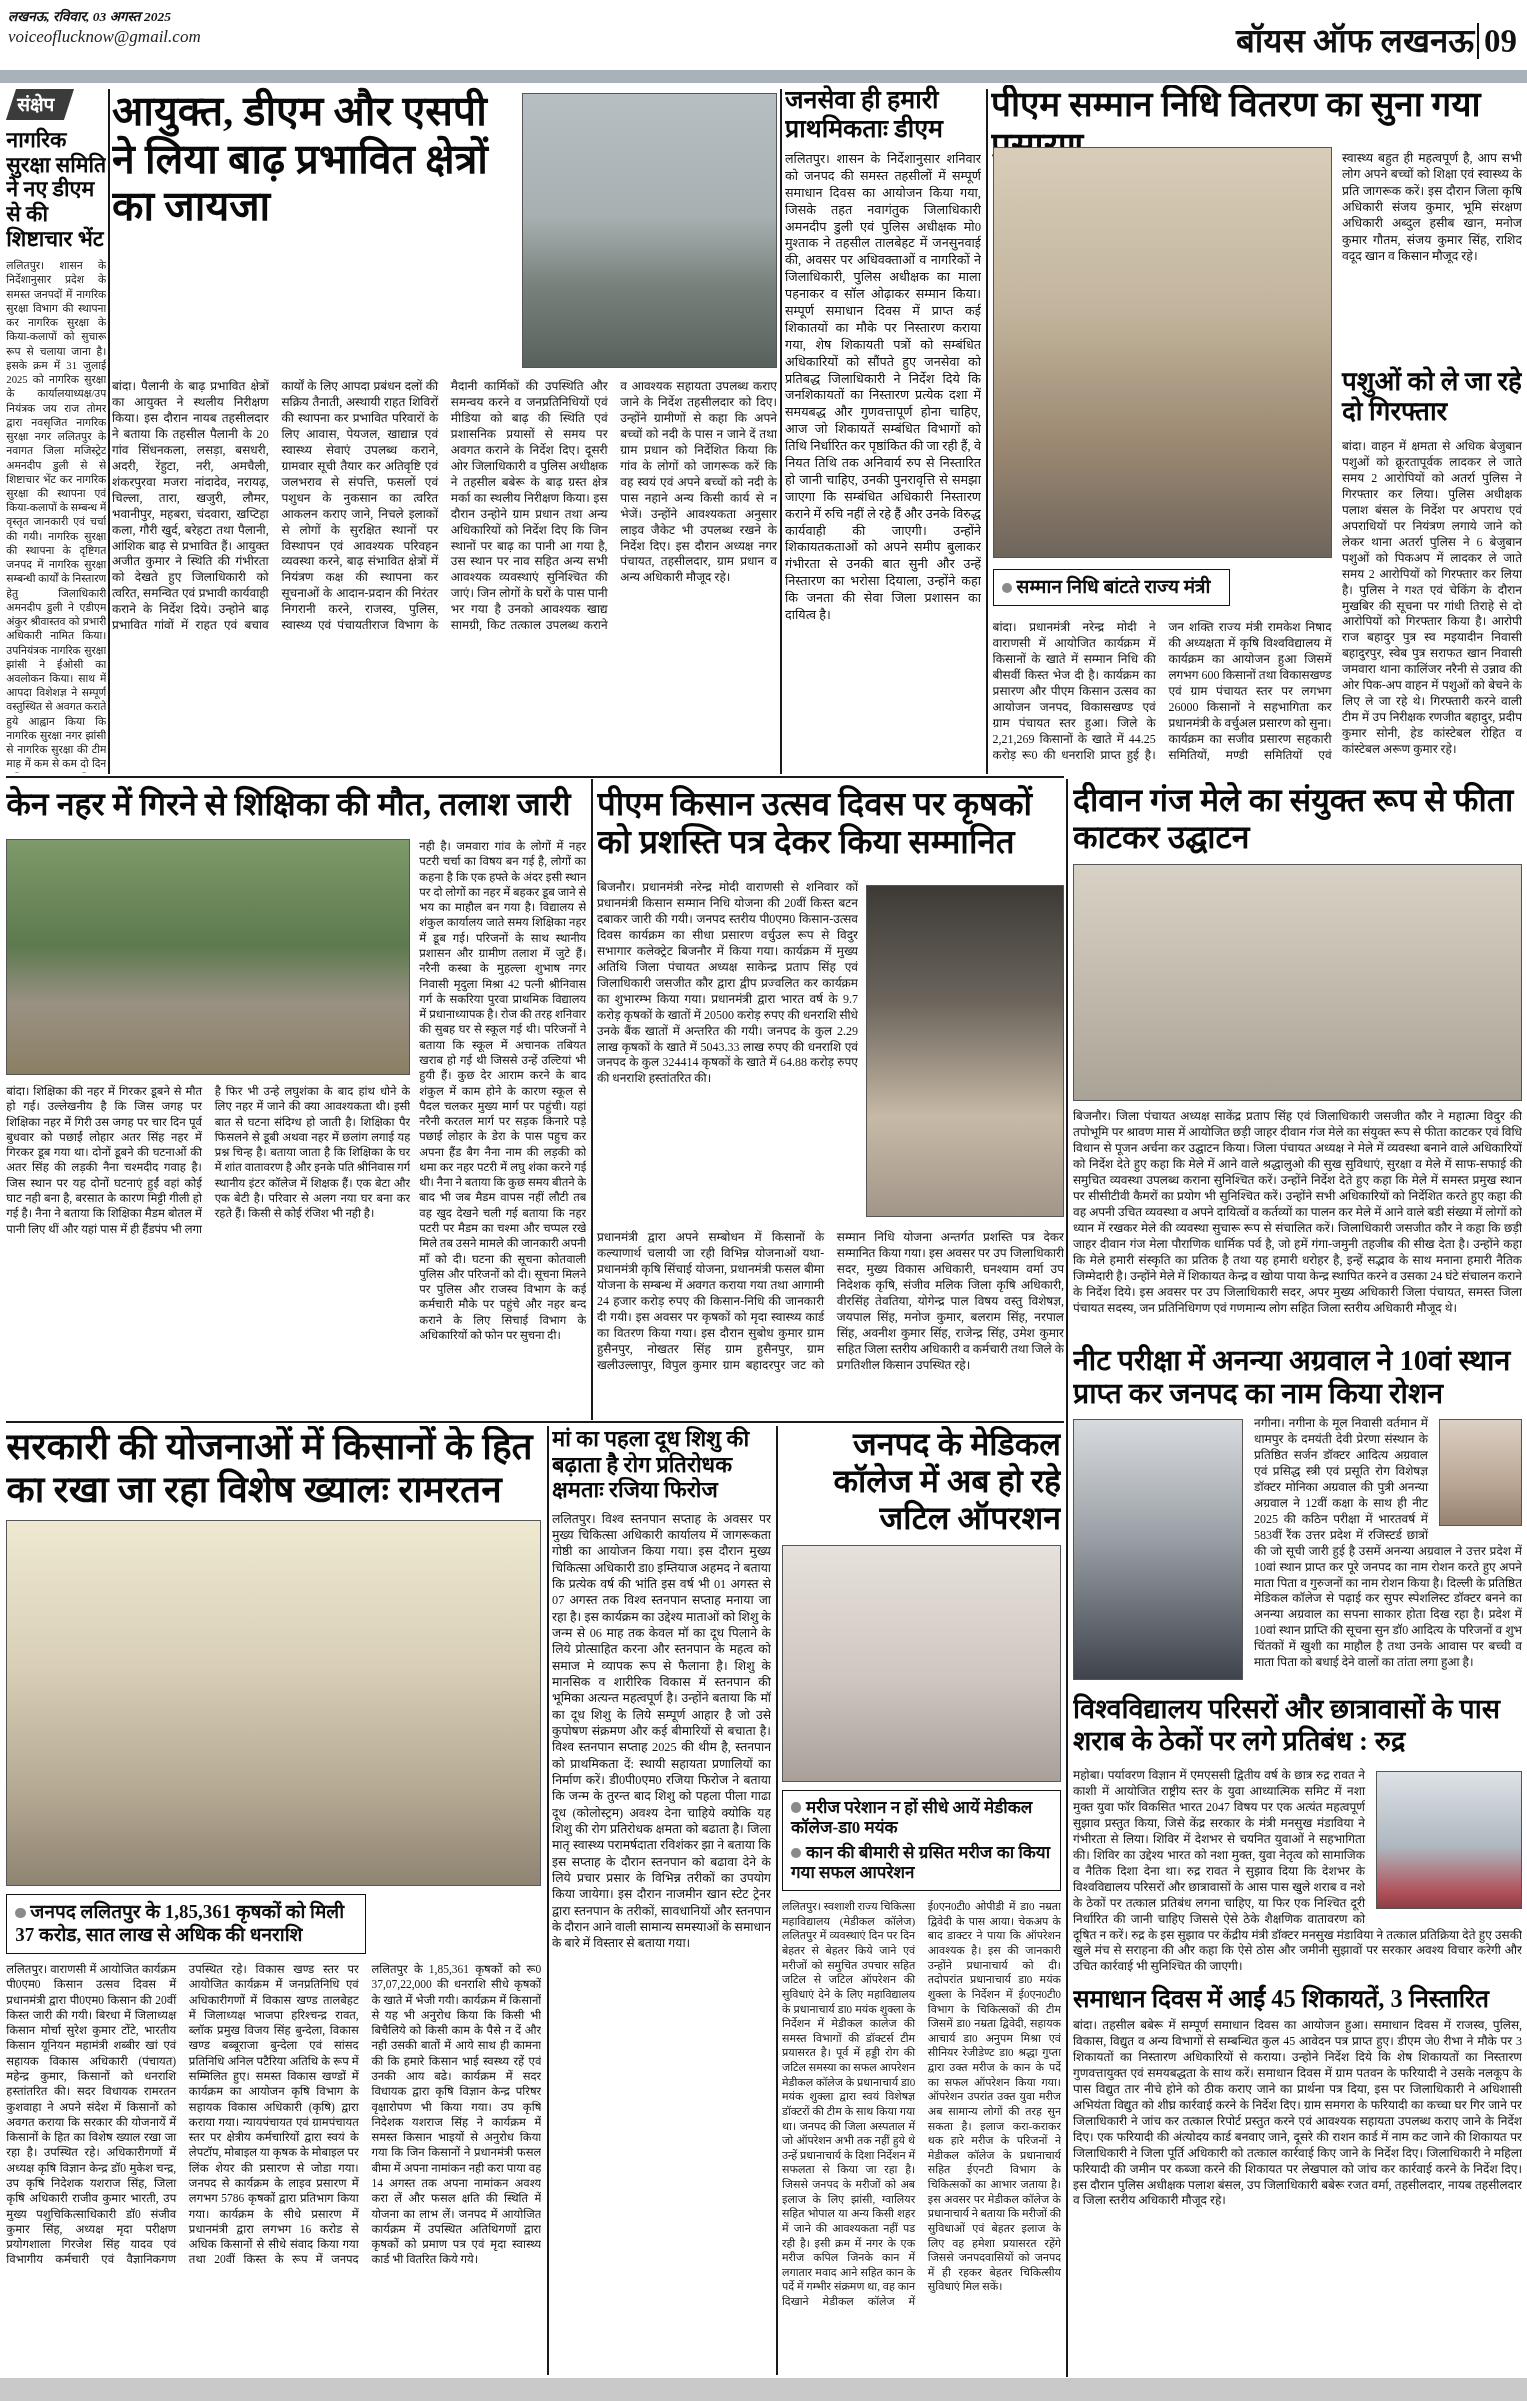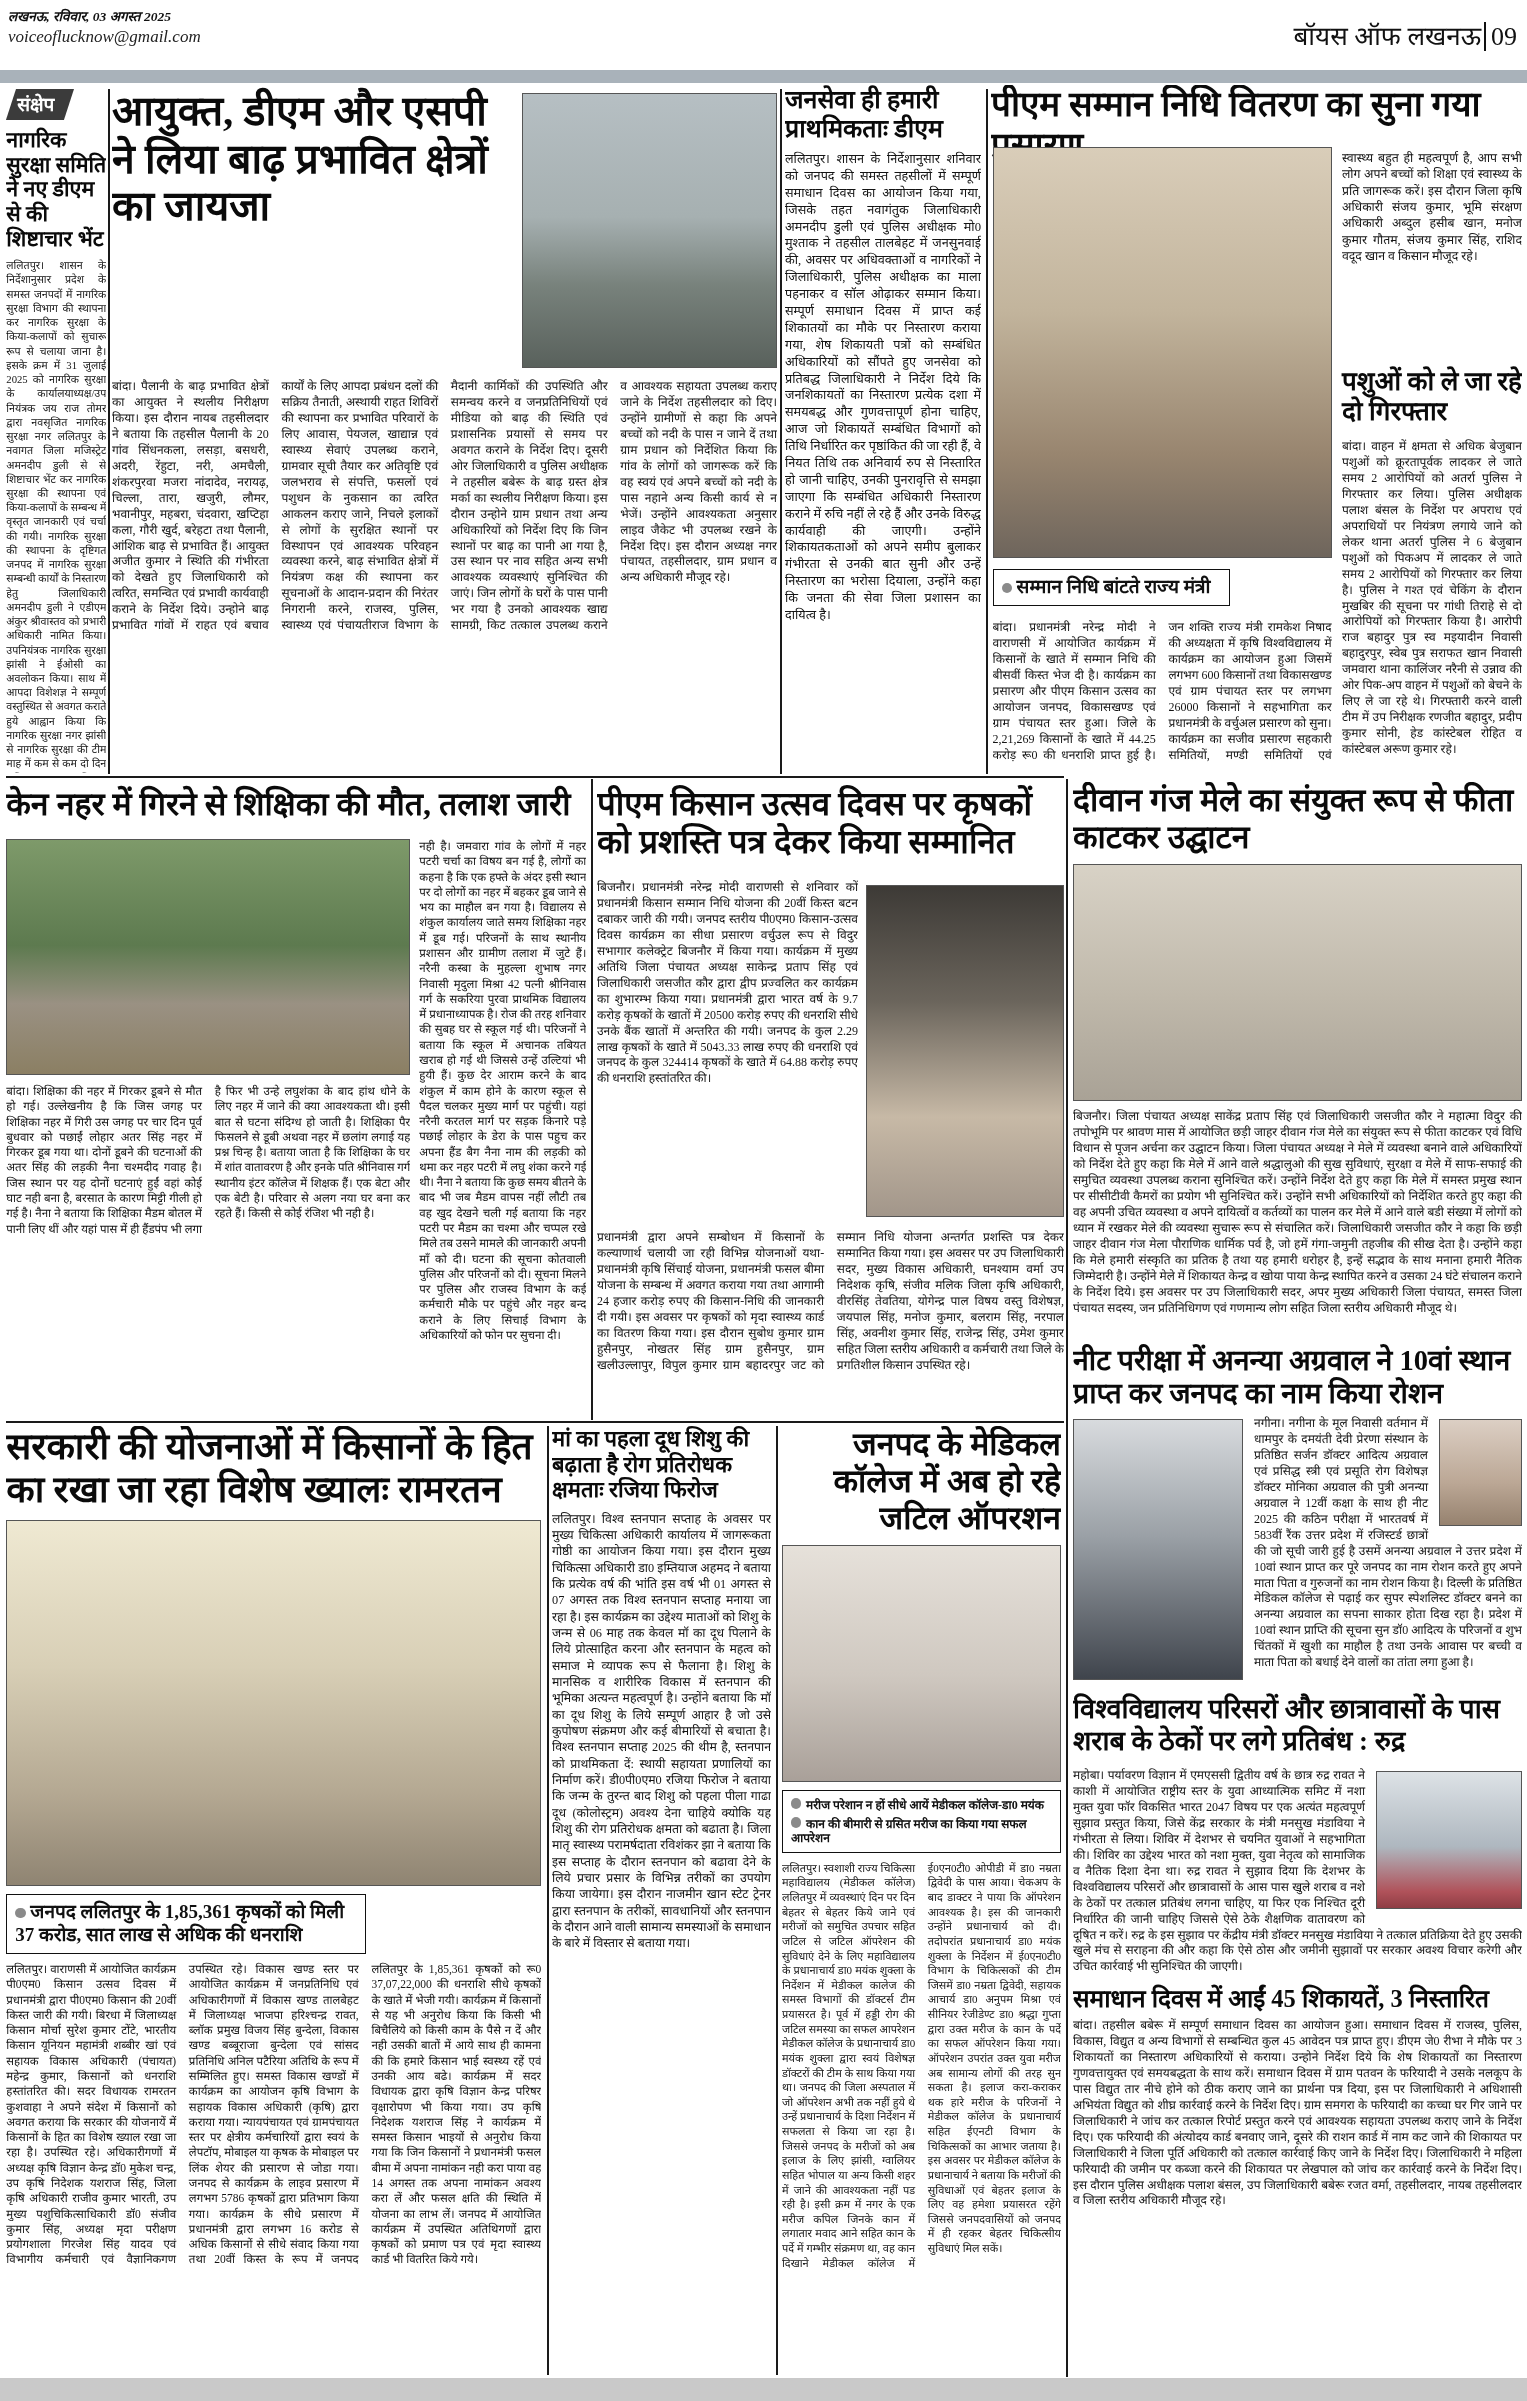--- a/index.html
+++ b/index.html
@@ -3,21 +3,21 @@
 <meta charset="utf-8">
 <style>
   html,body{margin:0;padding:0;background:#e8e8e8;}
   .page{position:relative;width:1528px;height:2401px;background:#ffffff;overflow:hidden;
         font-family:"Liberation Serif","DejaVu Sans",serif;color:#111;}
   .abs{position:absolute;}
   
   .mast-date{font-size:13.5px;font-weight:bold;line-height:1.4;}
   .mast-mail{font-size:17px;color:#222;}
   .mast-center{font-size:36px;font-weight:bold;letter-spacing:0;}
-  .mast-brand{font-size:26px;font-weight:normal;white-space:nowrap;margin-left:6px;}
+  .mast-brand{font-size:33px;font-weight:bold;white-space:nowrap;margin-left:6px;}
   .mast-brand .pg{border-left:2.4px solid #111;padding-left:4.7px;margin-left:3.2px;}
   .gray-bar{background:#a9b2ba;}
   .footer-bar{background:#c9c9c9;}
   
   .hl{font-weight:bold;line-height:1.16;color:#0a0a0a;}
   .body-txt{text-align:justify;line-height:1.33;color:#141414;overflow:hidden;}
   .photo{border:0.8px solid #555;box-sizing:border-box;}
   .cols2{columns:2;column-gap:12.7px;}
   .cols3{columns:3;column-gap:12.7px;}
   .cols4{columns:4;column-gap:12.7px;}
@@ -147,21 +147,21 @@
   </section>
 
   <section class="abs" style="left:552px;top:1426px;width:219px;height:949px;overflow:hidden;">
     <div class="hl" style="font-size:22px;margin-bottom:8px;">मां का पहला दूध शिशु की बढ़ाता है रोग प्रतिरोधक क्षमताः रजिया फिरोज</div>
     <div class="body-txt" style="font-size:12.3px;">ललितपुर। विश्व स्तनपान सप्ताह के अवसर पर मुख्य चिकित्सा अधिकारी कार्यालय में जागरूकता गोष्ठी का आयोजन किया गया। इस दौरान मुख्य चिकित्सा अधिकारी डा0 इम्तियाज अहमद ने बताया कि प्रत्येक वर्ष की भांति इस वर्ष भी 01 अगस्त से 07 अगस्त तक विश्व स्तनपान सप्ताह मनाया जा रहा है। इस कार्यक्रम का उद्देश्य माताओं को शिशु के जन्म से 06 माह तक केवल मॉ का दूध पिलाने के लिये प्रोत्साहित करना और स्तनपान के महत्व को समाज मे व्यापक रूप से फैलाना है। शिशु के मानसिक व शारीरिक विकास में स्तनपान की भूमिका अत्यन्त महत्वपूर्ण है। उन्होंने बताया कि मॉ का दूध शिशु के लिये सम्पूर्ण आहार है जो उसे कुपोषण संक्रमण और कई बीमारियों से बचाता है। विश्व स्तनपान सप्ताह 2025 की थीम है, स्तनपान को प्राथमिकता दें: स्थायी सहायता प्रणालियों का निर्माण करें। डी0पी0एम0 रजिया फिरोज ने बताया कि जन्म के तुरन्त बाद शिशु को पहला पीला गाढा दूध (कोलोस्ट्रम) अवश्य देना चाहिये क्योकि यह शिशु की रोग प्रतिरोधक क्षमता को बढाता है। जिला मातृ स्वास्थ्य परामर्षदाता रविशंकर झा ने बताया कि इस सप्ताह के दौरान स्तनपान को बढावा देने के लिये प्रचार प्रसार के विभिन्न तरीकों का उपयोग किया जायेगा। इस दौरान नाजमीन खान स्टेट ट्रेनर द्वारा स्तनपान के तरीकों, सावधानियों और स्तनपान के दौरान आने वाली सामान्य समस्याओं के समाधान के बारे में विस्तार से बताया गया।</div>
   </section>
 
   <section class="abs" style="left:782px;top:1426px;width:279px;height:949px;overflow:hidden;">
     <div class="hl" style="font-size:32px;text-align:right;">जनपद के मेडिकल कॉलेज में अब हो रहे जटिल ऑपरशन</div>
     <div class="photo ph-doctors" style="width:100%;height:237px;margin:8px 0;"></div>
-    <div class="boxhead" style="width:100%;font-size:12px;">
+    <div class="boxhead" style="width:100%;font-size:17px;">
       <div><span class="bullet-dot"></span><span>मरीज परेशान न हों सीधे आयें मेडीकल कॉलेज-डा0 मयंक</span></div>
       <div style="margin-top:4.7px;"><span class="bullet-dot"></span><span>कान की बीमारी से ग्रसित मरीज का किया गया सफल आपरेशन</span></div>
     </div>
     <div class="body-txt cols2" style="font-size:11px;height:506px;margin-top:8px;">ललितपुर। स्वशाशी राज्य चिकित्सा महाविद्यालय (मेडीकल कॉलेज) ललितपुर में व्यवस्थाएं दिन पर दिन बेहतर से बेहतर किये जाने एवं मरीजों को समुचित उपचार सहित जटिल से जटिल ऑपरेशन की सुविधाएं देने के लिए महाविद्यालय के प्रधानाचार्य डा0 मयंक शुक्ला के निर्देशन में मेडीकल कालेज की समस्त विभागों की डॉक्टर्स टीम प्रयासरत है। पूर्व में हड्डी रोग की जटिल समस्या का सफल आपरेशन मेडीकल कॉलेज के प्रधानाचार्य डा0 मयंक शुक्ला द्वारा स्वयं विशेषज्ञ डॉक्टरों की टीम के साथ किया गया था। जनपद की जिला अस्पताल में जो ऑपरेशन अभी तक नहीं हुये थे उन्हें प्रधानाचार्य के दिशा निर्देशन में सफलता से किया जा रहा है। जिससे जनपद के मरीजों को अब इलाज के लिए झांसी, ग्वालियर सहित भोपाल या अन्य किसी शहर में जाने की आवश्यकता नहीं पड रही है। इसी क्रम में नगर के एक मरीज कपिल जिनके कान में लगातार मवाद आने सहित कान के पर्दे में गम्भीर संक्रमण था, वह कान दिखाने मेडीकल कॉलेज में ई0एन0टी0 ओपीडी में डा0 नम्रता द्विवेदी के पास आया। चेकअप के बाद डाक्टर ने पाया कि ऑपरेशन आवश्यक है। इस की जानकारी उन्होंने प्रधानाचार्य को दी। तदोपरांत प्रधानाचार्य डा0 मयंक शुक्ला के निर्देशन में ई0एन0टी0 विभाग के चिकित्सकों की टीम जिसमें डा0 नम्रता द्विवेदी, सहायक आचार्य डा0 अनुपम मिश्रा एवं सीनियर रेजीडेण्ट डा0 श्रद्धा गुप्ता द्वारा उक्त मरीज के कान के पर्दे का सफल ऑपरेशन किया गया। ऑपरेशन उपरांत उक्त युवा मरीज अब सामान्य लोगों की तरह सुन सकता है। इलाज करा-कराकर थक हारे मरीज के परिजनों ने मेडीकल कॉलेज के प्रधानाचार्य सहित ईएनटी विभाग के चिकित्सकों का आभार जताया है। इस अवसर पर मेडीकल कॉलेज के प्रधानाचार्य ने बताया कि मरीजों की सुविधाओं एवं बेहतर इलाज के लिए वह हमेशा प्रयासरत रहेंगे जिससे जनपदवासियों को जनपद में ही रहकर बेहतर चिकित्सीय सुविधाएं मिल सकें।</div>
   </section>
 
   <div class="abs footer-bar" style="left:0;top:2378px;width:1528px;height:23px;"></div>
 
 </div>
 

